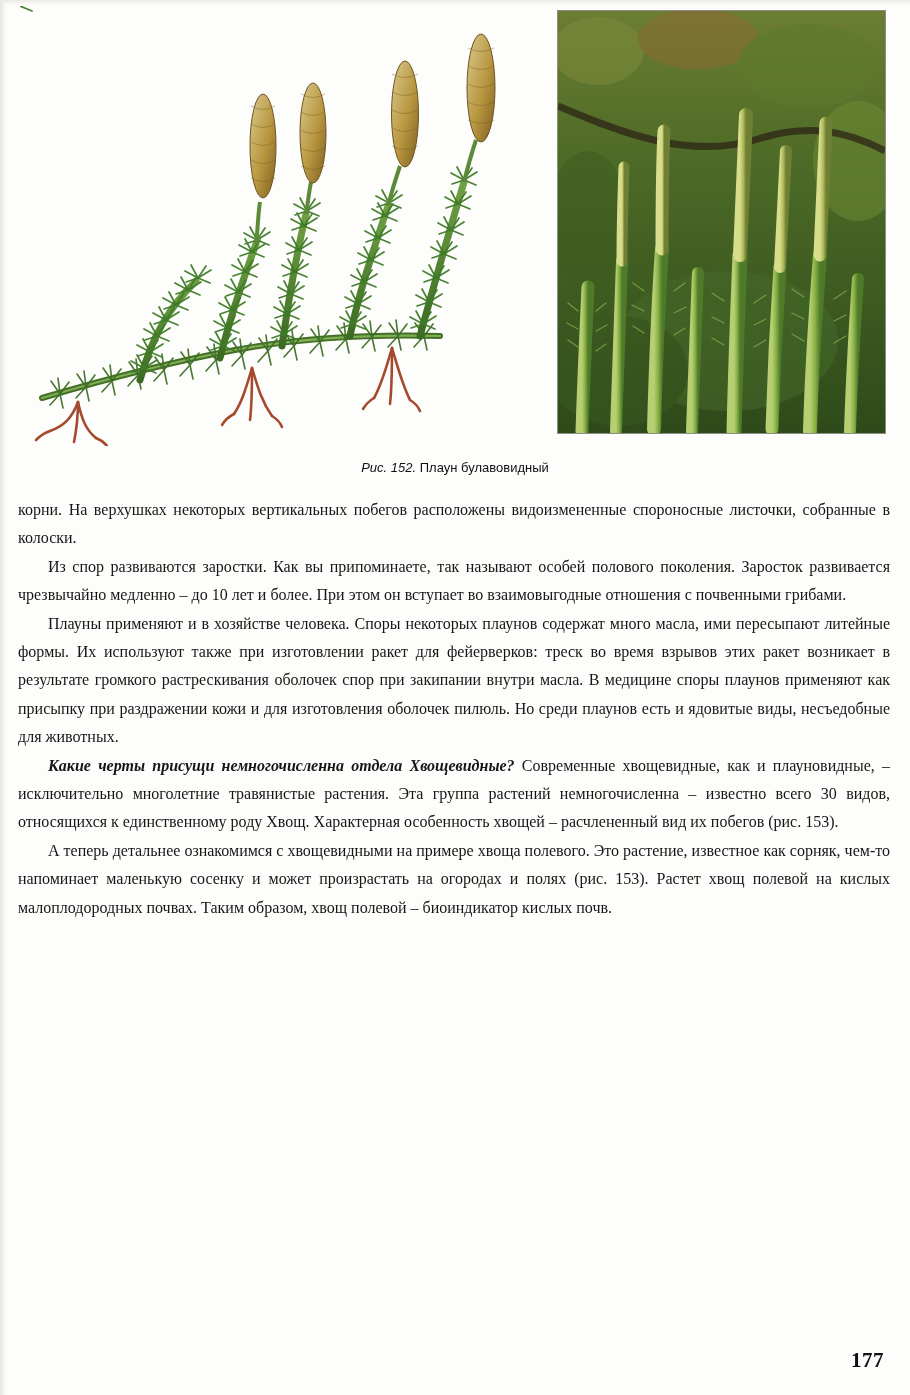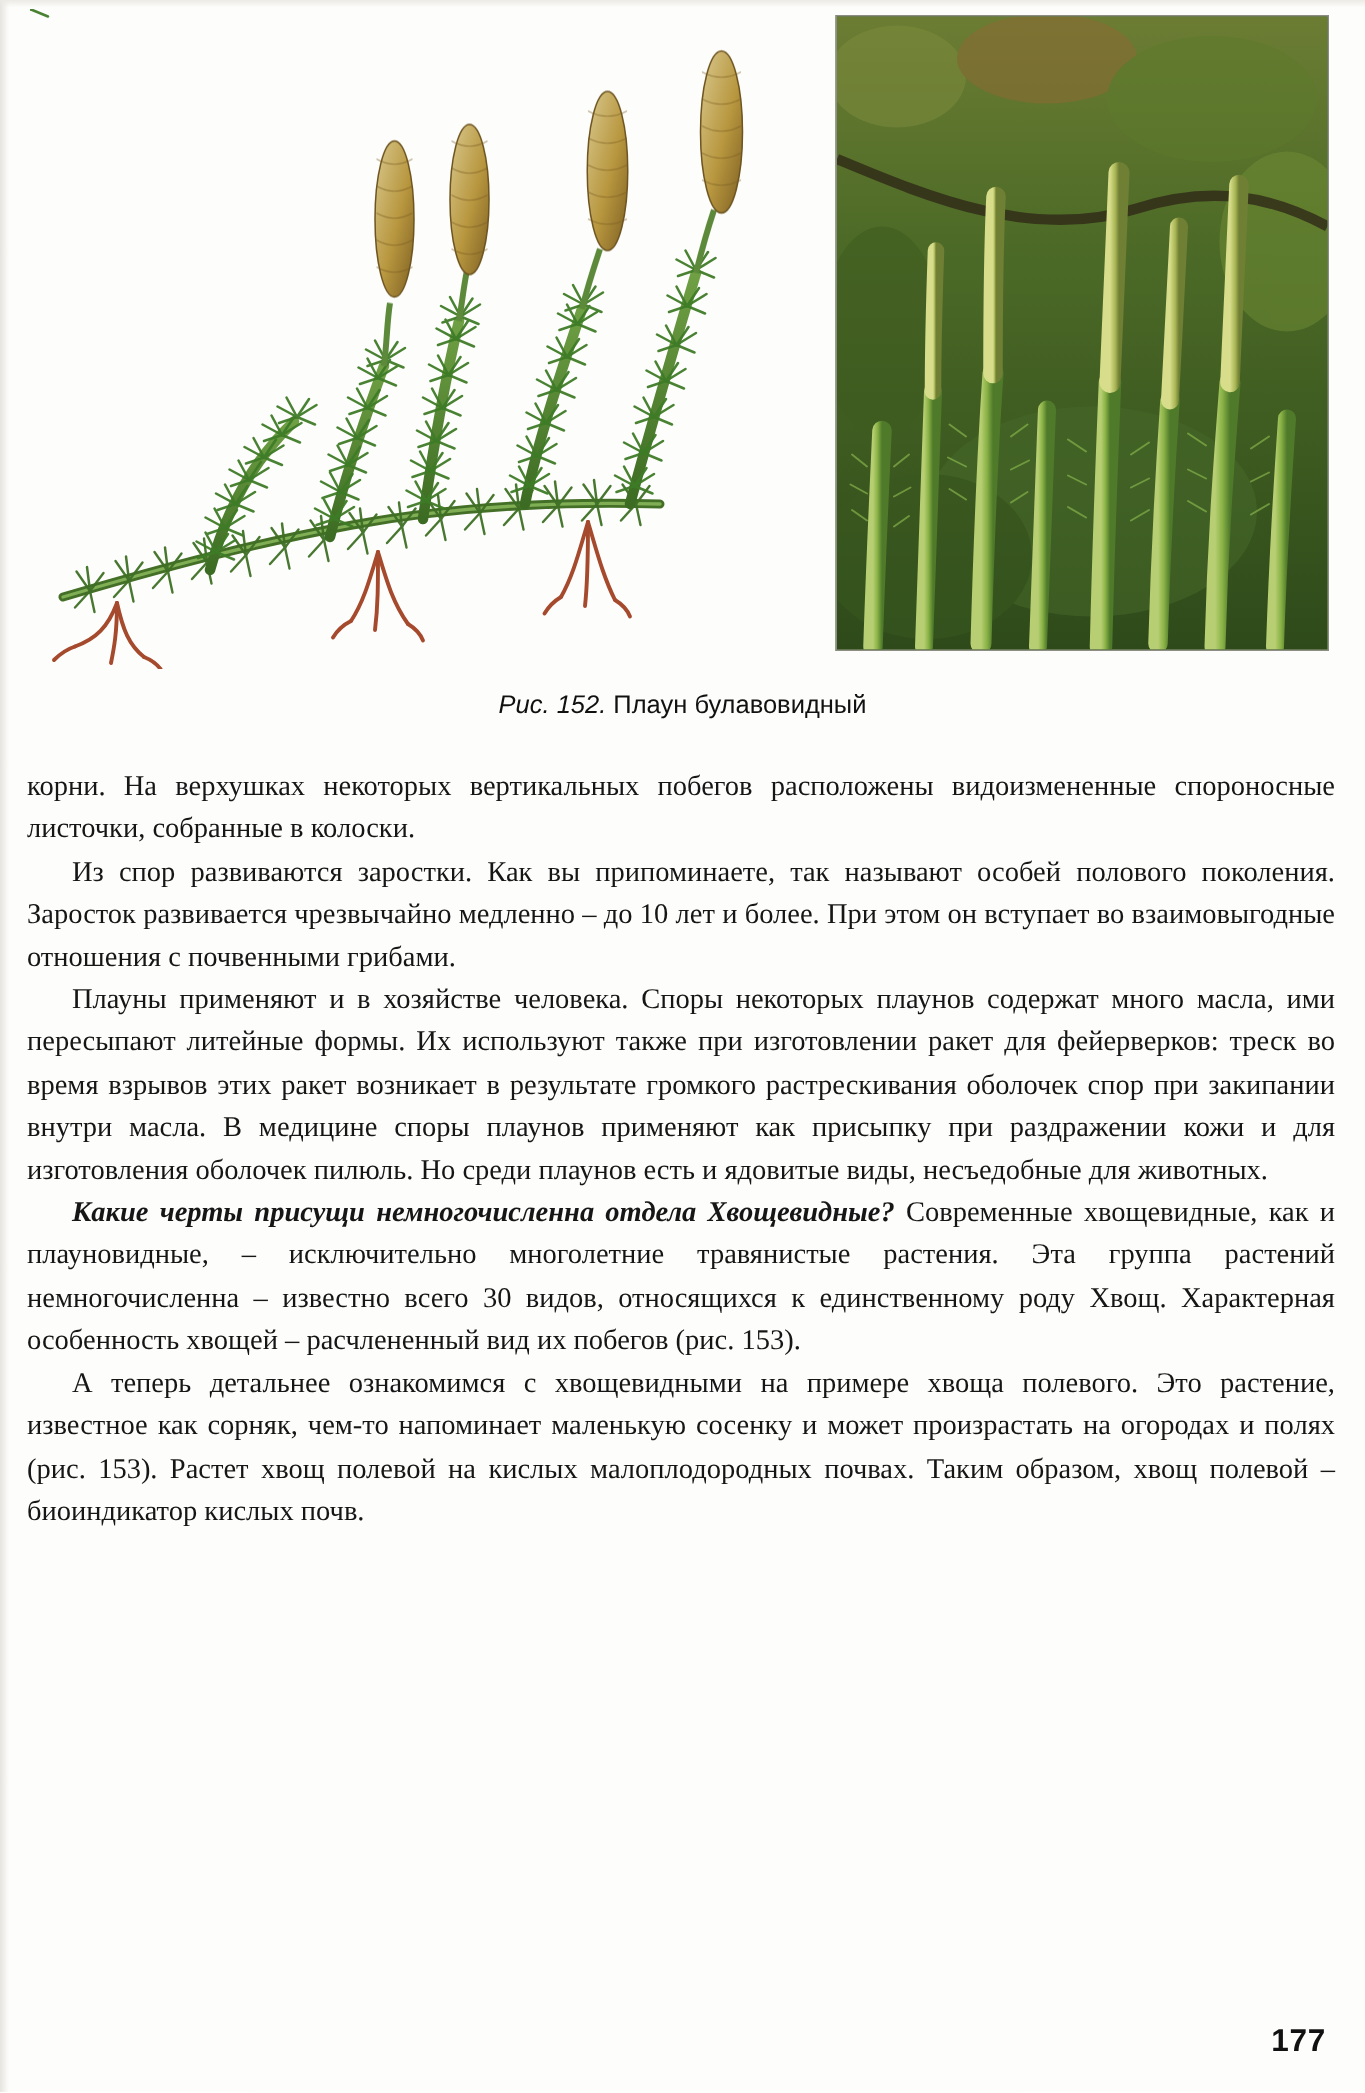--- a/index.html
+++ b/index.html
@@ -45,34 +45,34 @@
     background: #4a6b2a;
   }
 
   .caption {
     position: absolute;
     top: 460px;
     left: 0;
     width: 910px;
     text-align: center;
     font-family: "Liberation Sans", sans-serif;
-    font-size: 17px;
+    font-size: 13px;
     color: #111;
   }
   .caption .fig-no {
     font-style: italic;
   }
 
   
   .body-text {
     position: absolute;
     left: 18px;
-    top: 511px;
+    top: 496px;
     width: 872px;
-    font-size: 19px;
+    font-size: 16px;
     line-height: 28.4px;
     text-align: justify;
     -webkit-hyphens: none;
     hyphens: none;
   }
   .body-text p {
     margin: 0 0 0 0;
     text-indent: 0;
   }
   .body-text p.indent {
@@ -80,21 +80,21 @@
   }
   .body-text b.lead {
     font-weight: bold;
     font-style: italic;
   }
 
   .folio {
     position: absolute;
     right: 26px;
     bottom: 22px;
-    font-family: Liberation Sans, sans-serif;
+    font-family: Liberation Serif, serif;
     font-weight: bold;
     font-size: 21px;
     letter-spacing: 0.5px;
     color: #111;
   }
 
   
   .edge-left {
     position: absolute;
     left: 0; top: 0; width: 6px; height: 1395px;

